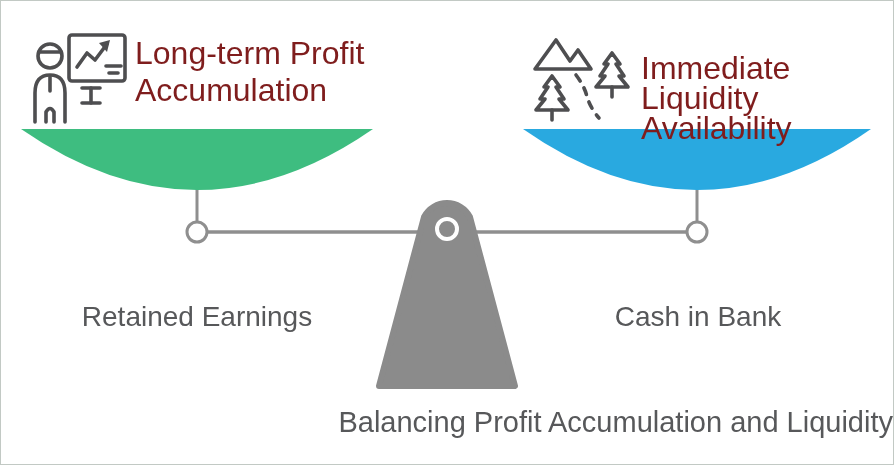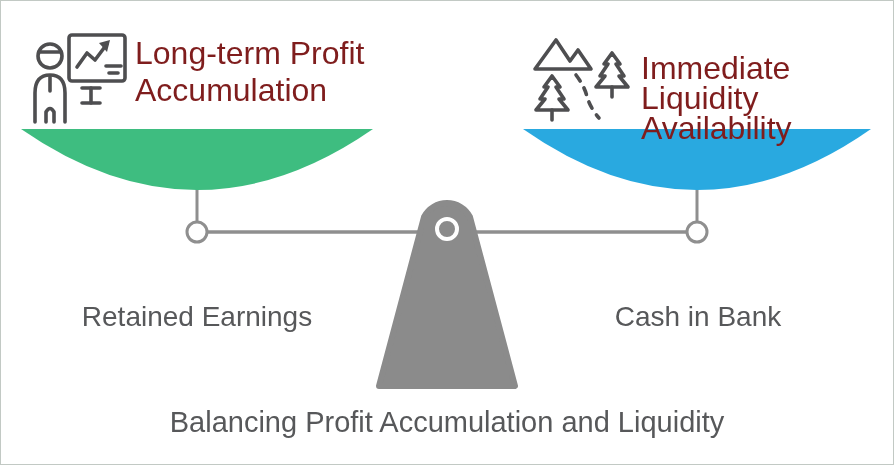--- a/index.html
+++ b/index.html
@@ -21,21 +21,21 @@
   }
   .pan-label{
     font-size:28px;
     font-weight:400;
     text-align:center;
     color:#57585a;
   }
   .caption{
     font-size:29px;
     font-weight:400;
-    text-align:center;
+    text-align:right;
     color:#57585a;
   }
   svg{display:block;}
   .icon path, .icon line, .icon circle, .icon polyline, .icon rect{
     fill:none;
     stroke:#4e4e50;
     stroke-width:3.6;
     stroke-linecap:round;
     stroke-linejoin:round;
   }

